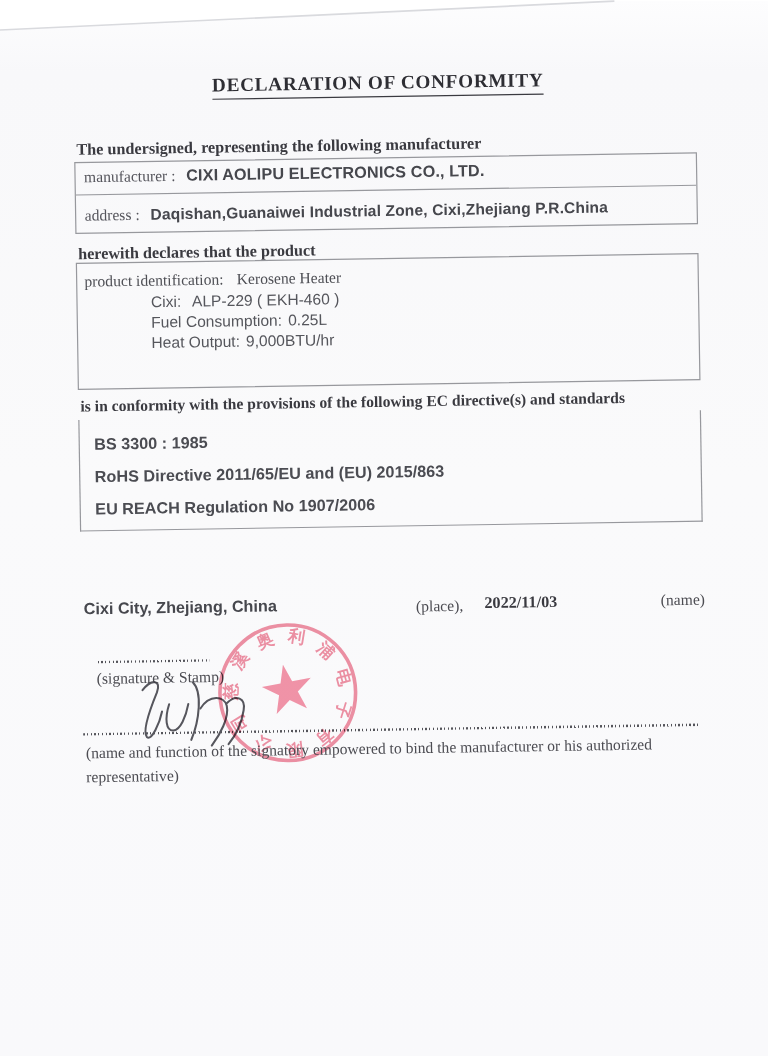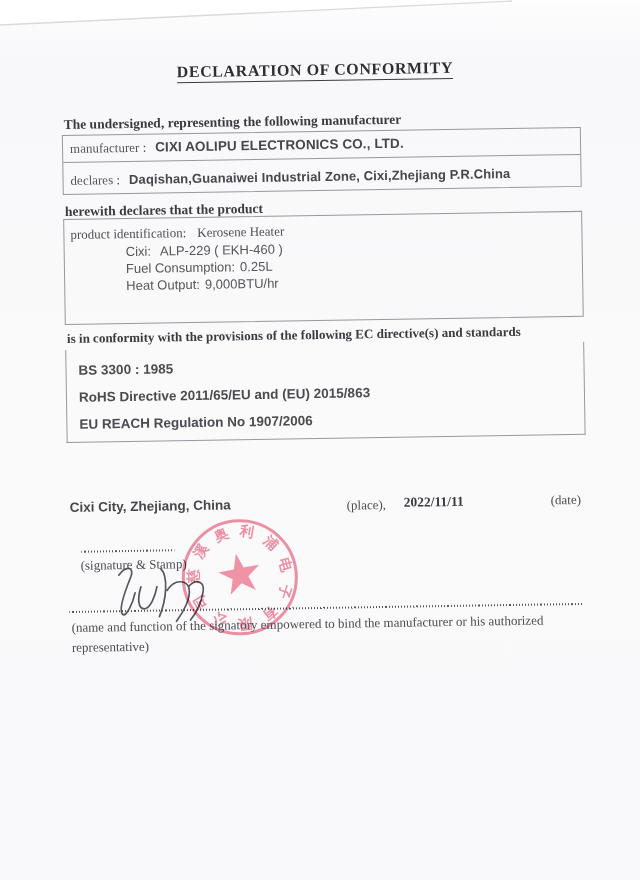--- a/index.html
+++ b/index.html
@@ -53,21 +53,21 @@
     <span>DECLARATION OF CONFORMITY</span>
   </div>
 
   <div class="abs h-line" style="left:68px;top:117px;">The undersigned, representing the following manufacturer</div>
 
   <div class="abs box" style="left:66px;top:135px;width:517px;height:58px;">
     <div style="height:23px;border-bottom:1px solid #97989d;padding:3px 0 0 7px;">
       <span class="serif row-label">manufacturer :</span><span class="sans row-value" style="font-size:13.5px;">CIXI AOLIPU ELECTRONICS CO., LTD.</span>
     </div>
     <div style="padding:8px 0 0 7px;">
-      <span class="serif row-label">declares :</span><span class="sans row-value">Daqishan,Guanaiwei Industrial Zone, Cixi,Zhejiang P.R.China</span>
+      <span class="serif row-label">address :</span><span class="sans row-value">Daqishan,Guanaiwei Industrial Zone, Cixi,Zhejiang P.R.China</span>
     </div>
   </div>
 
   <div class="abs h-line" style="left:68px;top:204px;">herewith declares that the product</div>
 
   <div class="abs box" style="left:66px;top:219px;width:517px;height:104px;">
     <div class="pid-line serif" style="padding:7px 0 0 6px;">
       <span>product identification:</span><span style="margin-left:11px;">Kerosene Heater</span>
     </div>
     <div class="pid-line pid-sans" style="padding:2px 0 0 61px;">
@@ -84,22 +84,22 @@
   <div class="abs h-line" style="left:68px;top:331px;font-size:13px;">is in conformity with the provisions of the following EC directive(s) and standards</div>
 
   <div class="abs" style="left:66px;top:350px;width:517px;height:92px;border-left:1px solid #97989d;border-right:1px solid #97989d;border-bottom:1px solid #97989d;">
     <div class="abs directive" style="left:12px;top:13px;">BS 3300 : 1985</div>
     <div class="abs directive" style="left:12px;top:40px;">RoHS Directive 2011/65/EU and (EU) 2015/863</div>
     <div class="abs directive" style="left:12px;top:67px;">EU REACH Regulation No 1907/2006</div>
   </div>
 
   <div class="abs sans" style="left:68px;top:500px;font-weight:bold;font-size:13.5px;color:#46474d;">Cixi City, Zhejiang, China</div>
   <div class="abs serif" style="left:345px;top:502px;font-size:13px;">(place),</div>
-  <div class="abs serif" style="left:402px;top:500px;font-weight:bold;font-size:13.5px;color:#3a3a40;">2022/11/11</div>
-  <div class="abs serif" style="left:549px;top:500px;font-size:13px;">(date)</div>
+  <div class="abs serif" style="left:402px;top:500px;font-weight:bold;font-size:13.5px;color:#3a3a40;">2022/11/03</div>
+  <div class="abs serif" style="left:549px;top:500px;font-size:13px;">(name)</div>
 
   <div class="abs dotted" style="left:79px;top:551px;width:93px;"></div>
   <div class="abs serif" style="left:78px;top:558px;font-size:13px;">(signature &amp; Stamp)</div>
 
   <svg class="abs" style="left:102px;top:558px;" width="112" height="74" viewBox="0 0 112 74">
     <g fill="none" stroke="#3f3f47" stroke-width="1.7" stroke-linecap="round" opacity="0.88">
       <path d="M14,18 C22,8 30,10 26,20 C20,34 13,52 17,57 C21,61 28,45 30,36"></path>
       <path d="M36,30 C32,42 33,52 39,52 C45,52 50,40 52,30"></path>
       <path d="M56,12 C64,20 61,44 54,60"></path>
       <path d="M62,34 C70,22 82,24 84,32 C86,42 78,56 71,65"></path>

